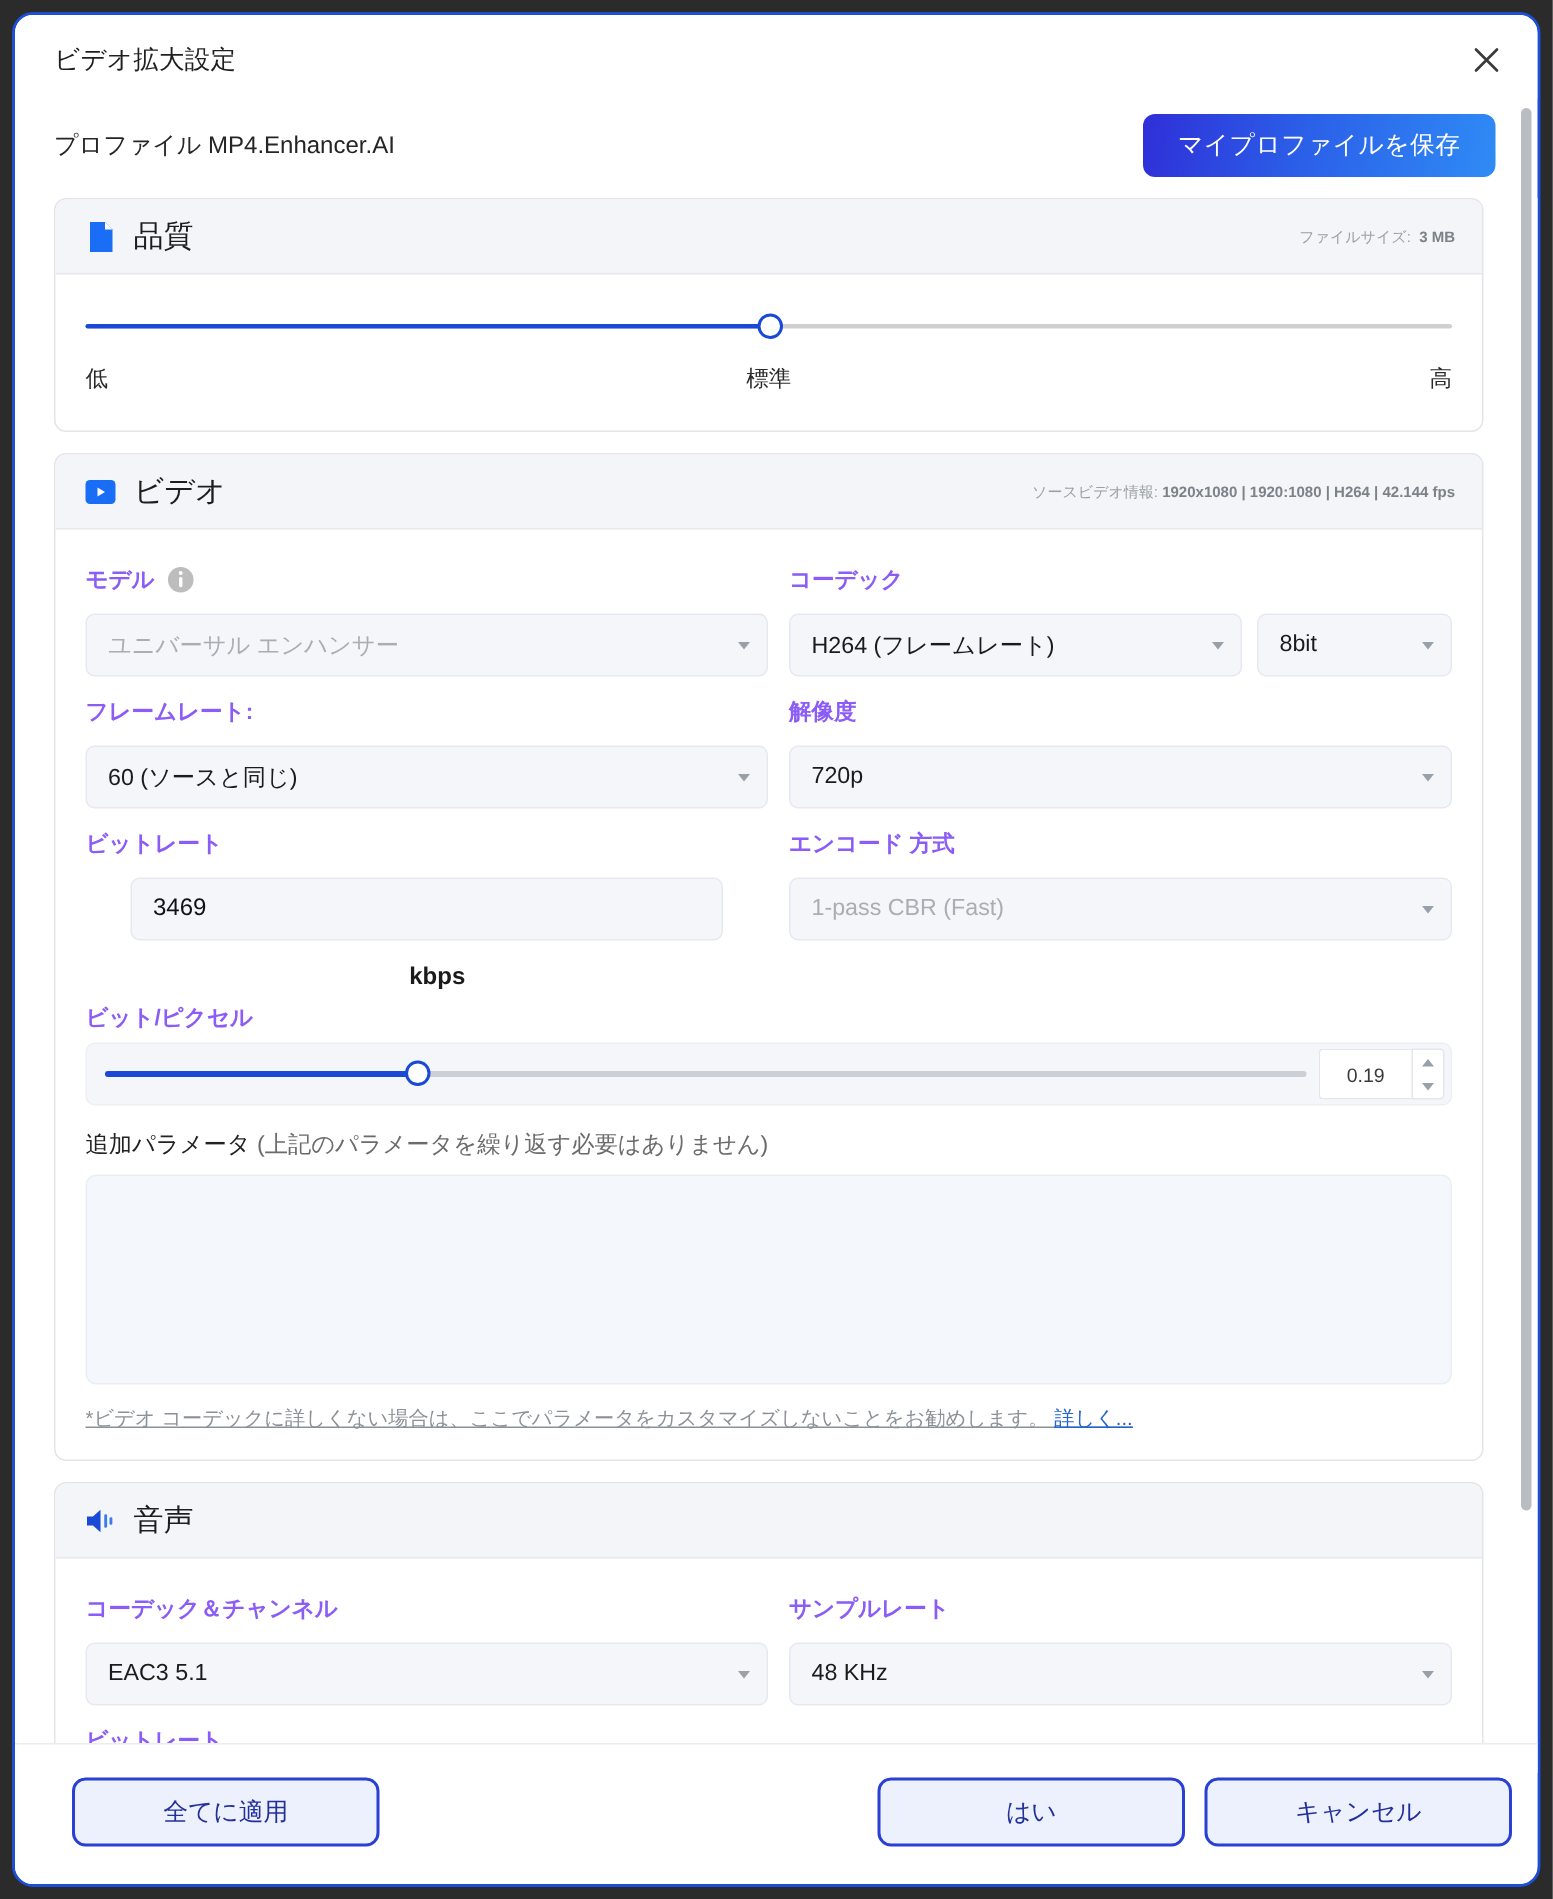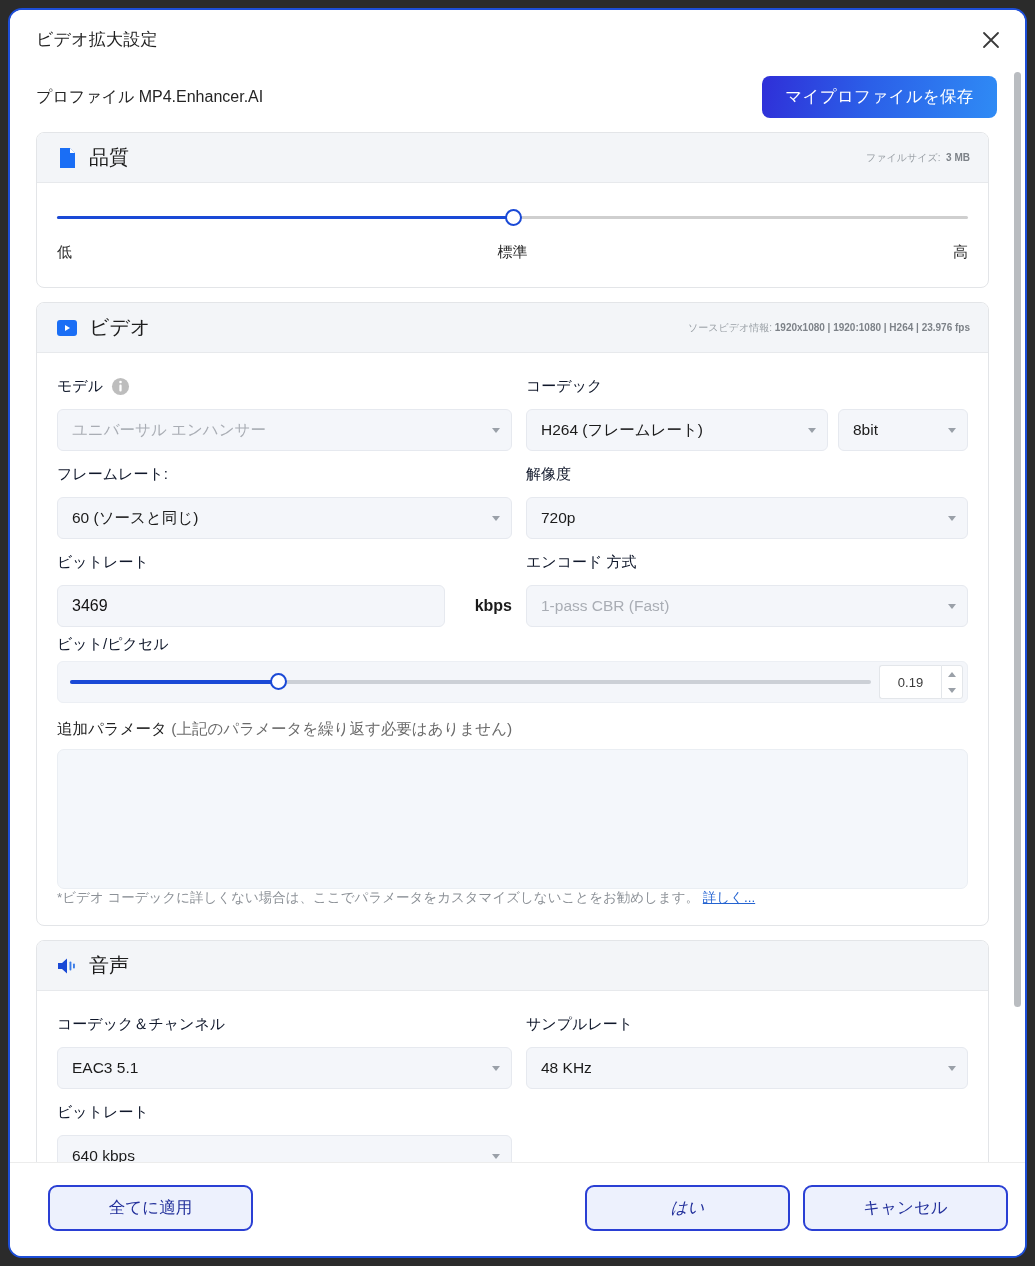--- a/index.html
+++ b/index.html
@@ -109,22 +109,22 @@
   .q-labels span { position: absolute; font-size: 15px; color: #2a2a2a; }
   .q-low { left: 0; }
   .q-mid { left: 50%; transform: translateX(-50%); }
   .q-high { right: 0; }
 
   
   .row { display: flex; gap: 14px; margin-bottom: 6px; }
   .col-left  { width: 455px; flex: none; }
   .col-right { flex: 1; display: flex; gap: 10px; }
   .fld-label {
-    font-size: 15px; color: #0f172a; margin: 8px 0 7px 0;
-    display: flex; align-items: center;
+    font-size: 15px; color: #8b5cf6; margin: 8px 0 7px 0;
+    display: flex; align-items: center; font-weight: bold;
   }
   .info-icon { margin-left: 8px; width: 19px; height: 19px; display:block; cursor: pointer; }
 
   .select {
     position: relative;
     height: 42px; border-radius: 6px;
     background: #f4f6fa; border: 1px solid #e6e9ef;
     display: flex; align-items: center;
     padding: 0 30px 0 14px;
     font-size: 15.5px; color: #1b1b1b;
@@ -141,21 +141,21 @@
     border-top: 5px solid #9aa0a8;
   }
   .select.bitdepth { width: 130px; flex: none; }
 
   .textinput {
     height: 42px; border-radius: 6px;
     background: #f4f6fa; border: 1px solid #e6e9ef;
     display: flex; align-items: center; padding: 0 14px;
     font-size: 16px; color: #121212; width: 100%;
   }
-  .bitrate-wrap { display: flex; align-items: center; gap: 16px; }
+  .bitrate-wrap { display: flex; align-items: center; gap: 16px; flex-direction: column; }
   .bitrate-unit { font-size: 16px; color: #1b1b1b; font-weight: bold; margin-left: 14px; white-space: nowrap; }
 
   
   .bpp-bar {
     display: flex; align-items: center;
     background: #f4f6fa; border: 1px solid #eceff4; border-radius: 6px;
     height: 42px; padding: 0 4px 0 12px;
   }
   .bpp-slider { position: relative; flex: 1; height: 22px; }
   .bpp-track { position: absolute; left: 0; top: 9px; width: 100%; height: 4px; background: #ccd0d6; border-radius: 2px; }
@@ -181,38 +181,38 @@
   .spin-dn { border-top: 5px solid #9aa0a8; }
 
   
   .extra-label { font-size: 15.5px; color: #222; margin: 16px 0 9px 0; }
   .extra-label .dim { color: #6b6b6b; }
   .textarea {
     width: 100%; height: 140px;
     background: #f4f7fb; border: 1px solid #eaeef3; border-radius: 7px;
   }
   .note {
-    font-size: 13.5px; color: #8c9197;
+    margin-top: 14px; font-size: 13.5px; color: #8c9197; text-decoration: underline;
   }
   .note a { color: #2463d1; text-decoration: underline; }
 
   
   .footer {
     position: absolute; left: 0; bottom: 0; width: 100%; height: 94px;
     background: #ffffff; border-top: 1px solid #ececec;
   }
   .btn-outline {
     position: absolute; top: 22px; height: 46px;
     background: #edf1fd; border: 2px solid #2a3fd4;
     border-radius: 9px; color: #23309b; font-size: 16.5px;
     font-family: "Liberation Sans", sans-serif;
     cursor: pointer;
   }
   .btn-apply-all { left: 38px;  width: 205px; text-align: center; }
-  .btn-yes       { left: 575px; width: 205px; font-style: italic; }
+  .btn-yes       { left: 575px; width: 205px; }
   .btn-cancel    { left: 793px; width: 205px; }
 
   
   .scrollbar-track {
     position: absolute; right: 4px; top: 62px;
     width: 8px; height: 1110px; background: transparent;
   }
   .scrollbar-thumb {
     position: absolute; right: 4px; top: 62px;
     width: 7px; height: 935px;
@@ -269,21 +269,21 @@
 
       <div class="panel">
         <div class="panel-head">
           <svg class="hd-icon" viewBox="0 0 24 24">
             <rect x="2" y="4" width="20" height="16" rx="3" fill="#1a6ef5"></rect>
             <path d="M10 9 L15 12 L10 15 Z" fill="#ffffff"></path>
           </svg>
           <span class="hd-title">ビデオ</span>
           <span class="hd-right">
             <span>ソースビデオ情報:</span>
-            <b>1920x1080 | 1920:1080 | H264 | 23.976 fps</b>
+            <b>1920x1080 | 1920:1080 | H264 | 42.144 fps</b>
           </span>
         </div>
         <div class="panel-body">
 
           <div class="row">
             <div class="col-left">
               <div class="fld-label">
                 <span>モデル</span>
                 <svg class="info-icon" viewBox="0 0 20 20">
                   <circle cx="10" cy="10" r="9" fill="#bdbdbd"></circle>

